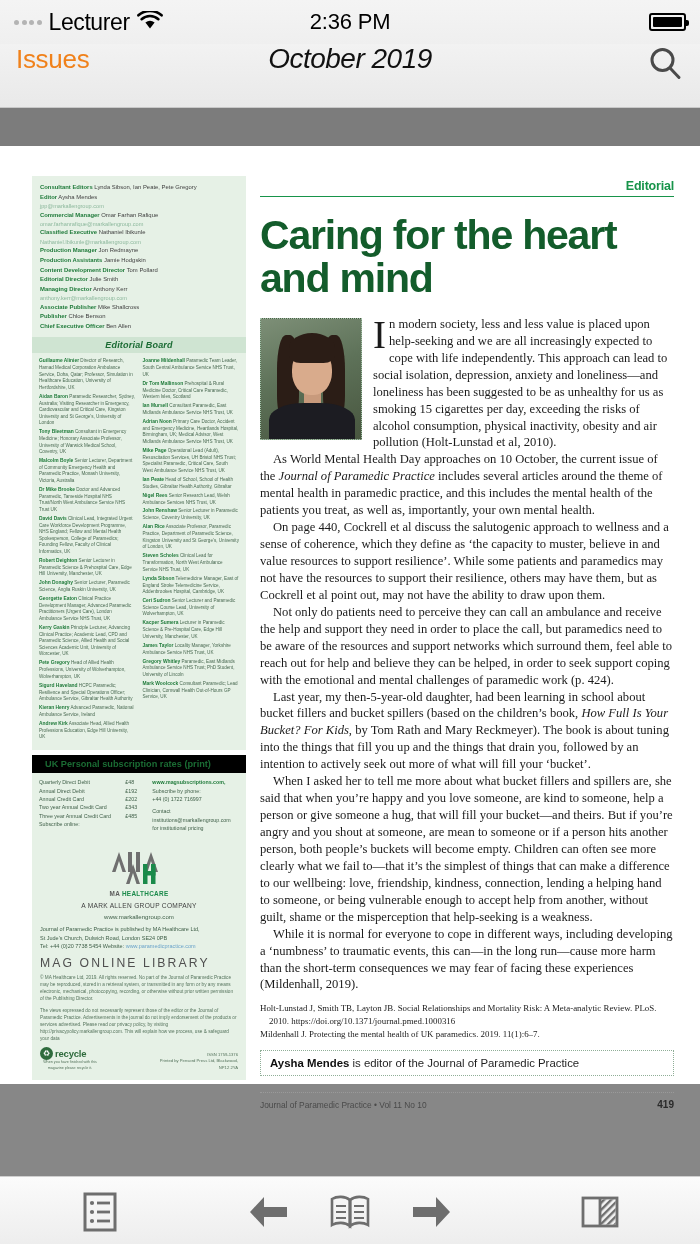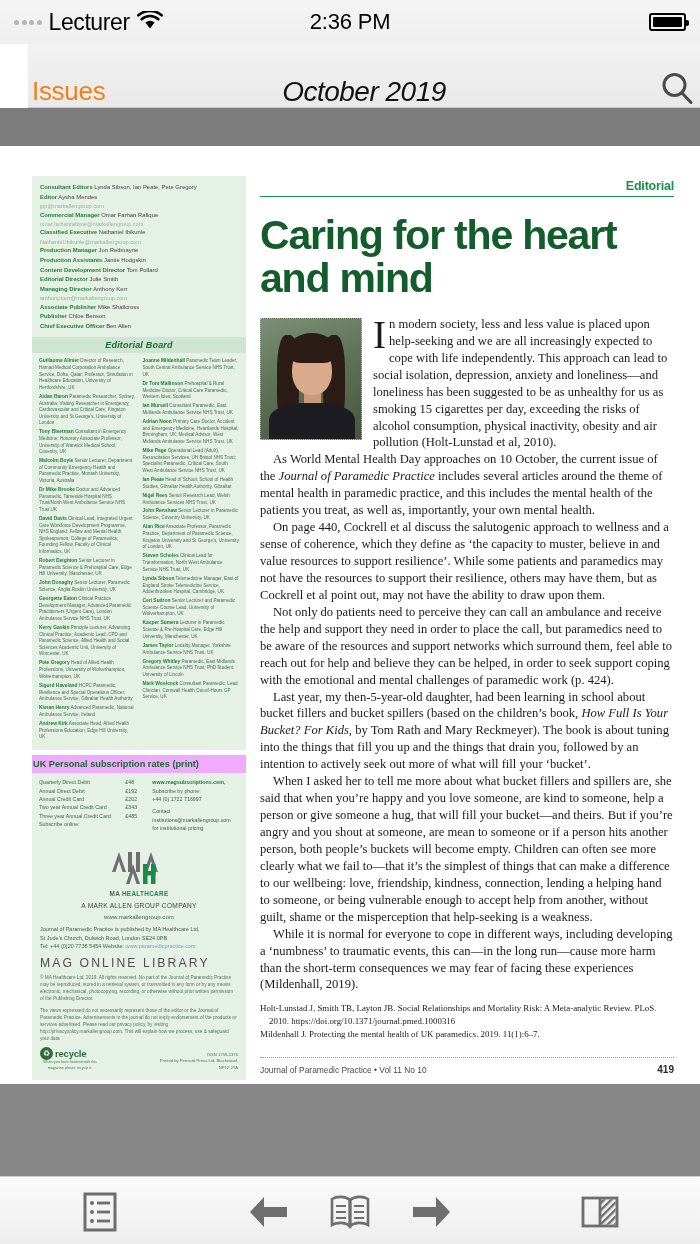--- a/index.html
+++ b/index.html
@@ -36,22 +36,22 @@
     content: ""; position: absolute; right: -5px; top: 5px;
     width: 3px; height: 6px; background: #000; border-radius: 0 2px 2px 0;
   }
   .battery i { display: block; height: 100%; width: 100%; background: #000; border-radius: 1px; }
 
   
   .navbar {
     height: 64px;
     background: linear-gradient(#f2f2f2, #e9e9e9);
     border-bottom: 1px solid #c8c8c8;
-    display: flex; align-items: flex-end;
-    position: relative; padding: 0 4px; margin-left: 28px;
+    display: flex; align-items: flex-start;
+    position: relative; padding: 0 16px;
   }
   .nav-back { font-size: 26px; color: #f0811a; letter-spacing: -0.3px; cursor: pointer; }
   .nav-title-wrap {
     position: absolute; left: 0; right: 0; text-align: center;
     pointer-events: none;
     font-style: italic;
   }
   .nav-title { font-size: 28px; color: #111; letter-spacing: -0.5px; line-height: 1.08; }
   .nav-sub { font-size: 17px; color: #4a4a4a; margin-top: 1px; }
   .nav-search { margin-left: auto; cursor: pointer; display: flex; }
@@ -81,22 +81,22 @@
     background: #cfe4d2; color: #1a6b33; text-align: center;
     font-size: 9px; font-weight: bold; font-style: italic;
     padding: 3px 0 3px 0; letter-spacing: 0.2px;
   }
   .eb-body { background: #e6f1e6; display: flex; gap: 7px; padding: 5px 7px 7px 7px; }
   .eb-col { width: 50%; }
   .eb-entry { font-size: 4.6px; line-height: 1.42; color: #4a6a52; margin-bottom: 2.4px; }
   .eb-entry b { color: #1f7a3a; font-weight: bold; font-size: 4.9px; }
 
   .subs-head {
-    background: #f0abfc; color: #1a6b33; font-weight: bold;
-    font-size: 9.2px; padding: 4px 1px; margin-top: 5px;
+    background: #000000; color: #1a6b33; font-weight: bold;
+    font-size: 9.2px; padding: 4px 13px; margin-top: 5px;
   }
   .subs-body { background: #e6f1e6; display: flex; padding: 5px 7px 7px 7px; gap: 5px; }
   .subs-left { flex: 1.25; }
   .subs-right { flex: 1; }
   .subs-row { display: flex; font-size: 5.3px; color: #3f5f48; line-height: 1.58; }
   .subs-row .lbl { flex: 1; }
   .subs-row .amt { width: 22px; text-align: left; }
   .subs-note { font-size: 5.3px; color: #3f5f48; line-height: 1.58; }
   .subs-note a { color: #1f7a3a; font-weight: bold; text-decoration: none; }
 
@@ -424,20 +424,25 @@
               <p class="body">When I asked her to tell me more about what bucket fillers and spillers are, she said that when you’re happy and you love someone, are kind to someone, help a person or give someone a hug, that will fill your bucket—and theirs. But if you’re angry and you shout at someone, are mean to someone or if a person hits another person, both people’s buckets will become empty. Children can often see more clearly what we fail to—that it’s the simplest of things that can make a difference to our wellbeing: love, friendship, kindness, connection, lending a helping hand to someone, or being vulnerable enough to accept help from another, without guilt, shame or the misperception that help-seeking is a weakness.</p>
               <p class="body">While it is normal for everyone to cope in different ways, including developing a ‘numbness’ to traumatic events, this can—in the long run—cause more harm than the short-term consequences we may fear of facing these experiences (Mildenhall, 2019).</p>
             </div>
         </div>
 
         <div class="refs" id="refs">
             <p>Holt-Lunstad J, Smith TB, Layton JB. Social Relationships and Mortality Risk: A Meta-analytic Review. PLoS. 2010. https://doi.org/10.1371/journal.pmed.1000316</p>
             <p>Mildenhall J. Protecting the mental health of UK paramedics. 2019. 11(1):6–7.</p>
           </div>
 
+        <div class="byline-box">
+          <div class="byline">
+            <b>Aysha Mendes</b><span> is editor of the Journal of Paramedic Practice</span>
+          </div>
+        </div>
 
         <div class="page-footer">
           <span class="pf-left">Journal of Paramedic Practice • Vol 11 No 10</span>
           <span class="pf-right">419</span>
         </div>
       </div>
 
     </div>
   </div>
 

